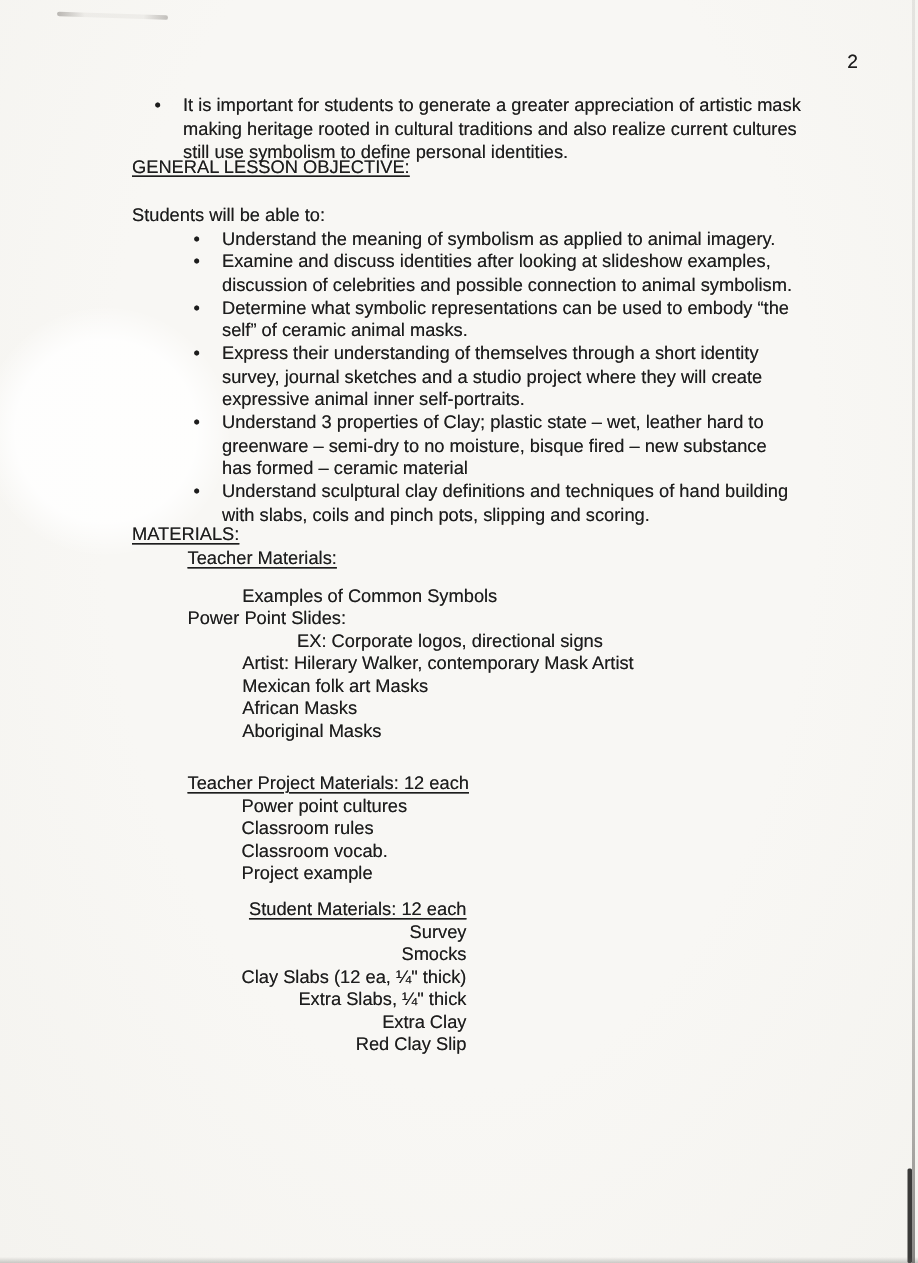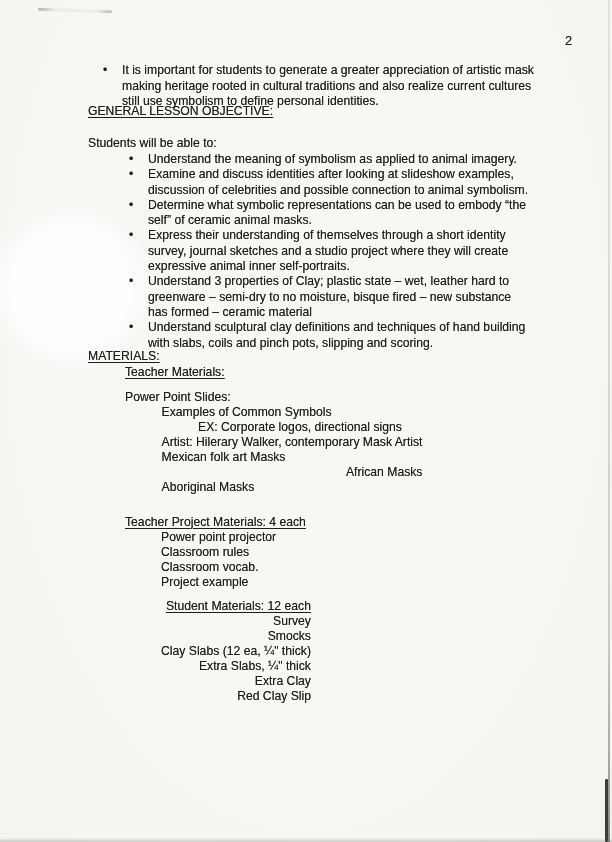--- a/index.html
+++ b/index.html
@@ -111,33 +111,33 @@
       <span class="dot">•</span>
       <div class="prelines">Understand sculptural clay definitions and techniques of hand building
 with slabs, coils and pinch pots, slipping and scoring.</div>
     </div>
     </div>
 
   <div class="h-mat u">MATERIALS:</div>
   <div class="h-teach u">Teacher Materials:</div>
 
   <div class="pp-block">
+      <div style="margin-left: 36.5px;">Examples of Common Symbols</div>
       <div style="margin-left: 0px;">Power Point Slides:</div>
-      <div style="margin-left: 36.5px;">Examples of Common Symbols</div>
       <div style="margin-left: 73px;">EX: Corporate logos, directional signs</div>
       <div style="margin-left: 36.5px;">Artist: Hilerary Walker, contemporary Mask Artist</div>
       <div style="margin-left: 36.5px;">Mexican folk art Masks</div>
-      <div style="margin-left: 36.5px; text-align: right;">African Masks</div>
+      <div style="margin-left: 36.5px;">African Masks</div>
       <div style="margin-left: 36.5px;">Aboriginal Masks</div>
     </div>
 
   <div class="tp-block">
-    <div class="u">Teacher Project Materials: 4 each</div>
+    <div class="u">Teacher Project Materials: 12 each</div>
     <div class="blk-items">
-        <div>Power point projector</div>
+        <div>Power point cultures</div>
         <div>Classroom rules</div>
         <div>Classroom vocab.</div>
         <div>Project example</div>
       </div>
   </div>
 
   <div class="st-block">
     <div class="u">Student Materials: 12 each</div>
     <div class="blk-items">
         <div>Survey</div>

